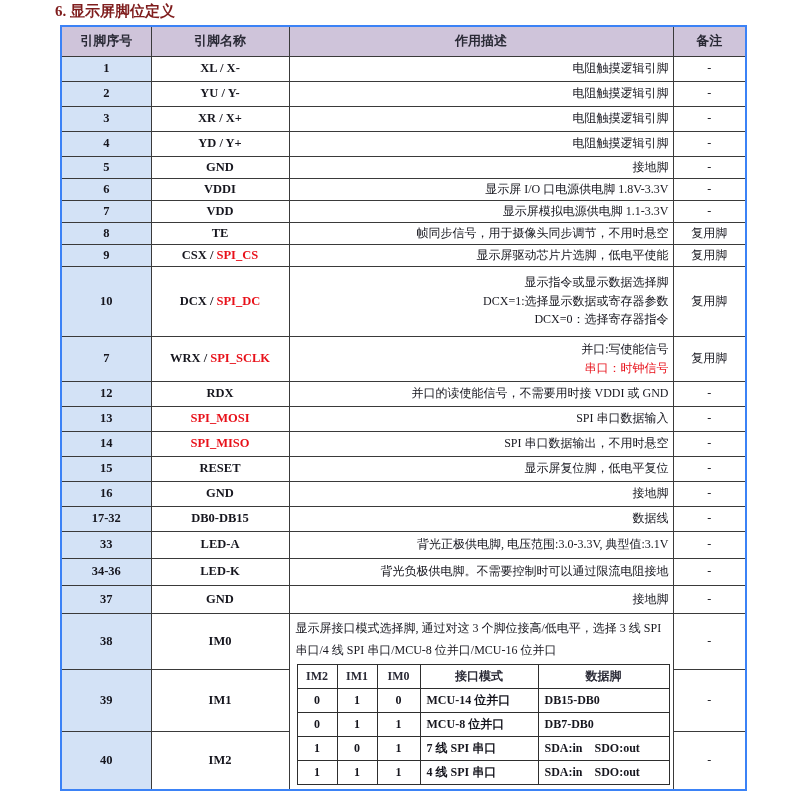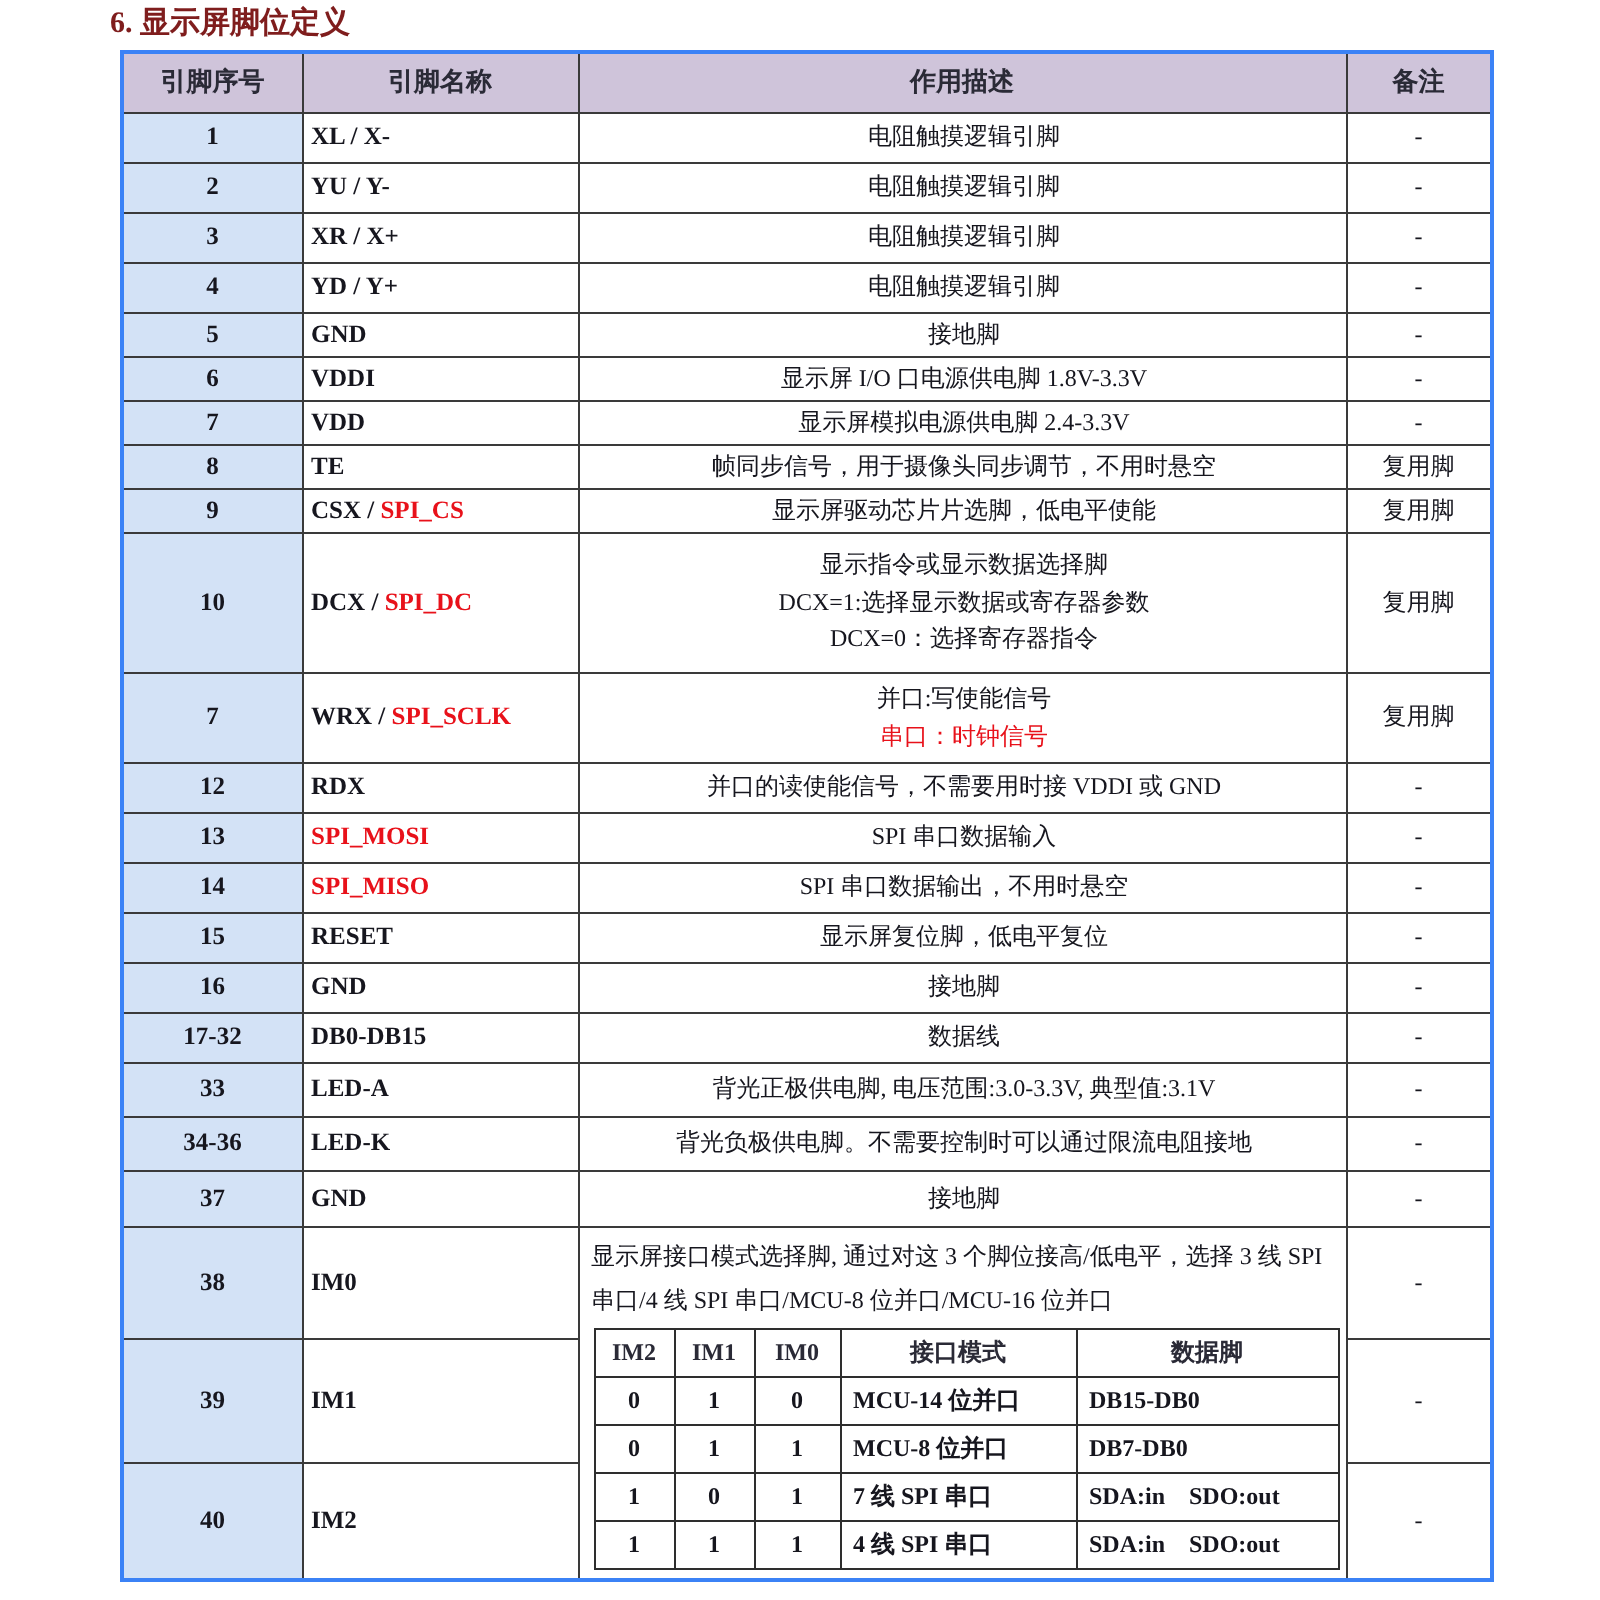--- a/index.html
+++ b/index.html
@@ -4,22 +4,22 @@
 <style>
   html,body{margin:0;padding:0;background:#ffffff;}
   body{width:800px;height:800px;position:relative;overflow:hidden;
        font-family:"Liberation Serif","DejaVu Serif",serif;color:#16161e;}
   .title{position:absolute;left:55px;top:2px;margin:0;font-size:15px;font-weight:bold;color:#7f1d1d;}
   .pin-table{position:absolute;left:60px;top:25px;width:685px;border-collapse:collapse;
              table-layout:fixed;border:2px solid #3b82f6;}
   .pin-table th,.pin-table td{border:1px solid #3a3a3a;padding:0 4px;font-size:12px;overflow:hidden;}
   .pin-table th{background:#cfc4da;font-weight:bold;font-size:13px;color:#2a2a36;text-align:center;}
   td.pin{background:#d3e2f6;font-weight:bold;text-align:center;font-size:12.5px;}
-  td.name{font-weight:bold;font-size:12.5px;}
-  td.desc{text-align:center;padding-left:6px;line-height:1.55;}
+  td.name{font-weight:bold;text-align:center;font-size:12.5px;}
+  td.desc{text-align:right;padding-left:6px;line-height:1.55;}
   td.note{text-align:center;}
   .red{color:#e8111a;}
   .h30{height:30px}.h25{height:25px}.h22{height:22px}.h70{height:70px}.h45{height:45px}
   .h27{height:27px}.h28{height:28px}.h55{height:55px}.h60{height:60px}.h57{height:57px}
   td.im-cell{vertical-align:top;padding:3px 4px 4px 6px;}
   .im-intro{font-size:12px;line-height:22px;margin:0 0 3px 0;}
   .im-table{border-collapse:collapse;table-layout:fixed;width:372px;border:1.5px solid #2e2e2e;margin-left:1px;}
   .im-table th,.im-table td{border:1px solid #2e2e2e;height:23px;font-size:12px;font-weight:bold;
                             text-align:center;padding:0 3px;overflow:hidden;}
   .im-table th{background:#ffffff;}
@@ -78,21 +78,21 @@
     </tr>
     <tr class="h22">
       <td class="pin">6</td>
       <td class="name">VDDI</td>
       <td class="desc">显示屏 I/O 口电源供电脚 1.8V-3.3V</td>
       <td class="note">-</td>
     </tr>
     <tr class="h22">
       <td class="pin">7</td>
       <td class="name">VDD</td>
-      <td class="desc">显示屏模拟电源供电脚 2.4-3.3V</td>
+      <td class="desc">显示屏模拟电源供电脚 1.1-3.3V</td>
       <td class="note">-</td>
     </tr>
     <tr class="h22">
       <td class="pin">8</td>
       <td class="name">TE</td>
       <td class="desc">帧同步信号，用于摄像头同步调节，不用时悬空</td>
       <td class="note">复用脚</td>
     </tr>
     <tr class="h22">
       <td class="pin">9</td>

